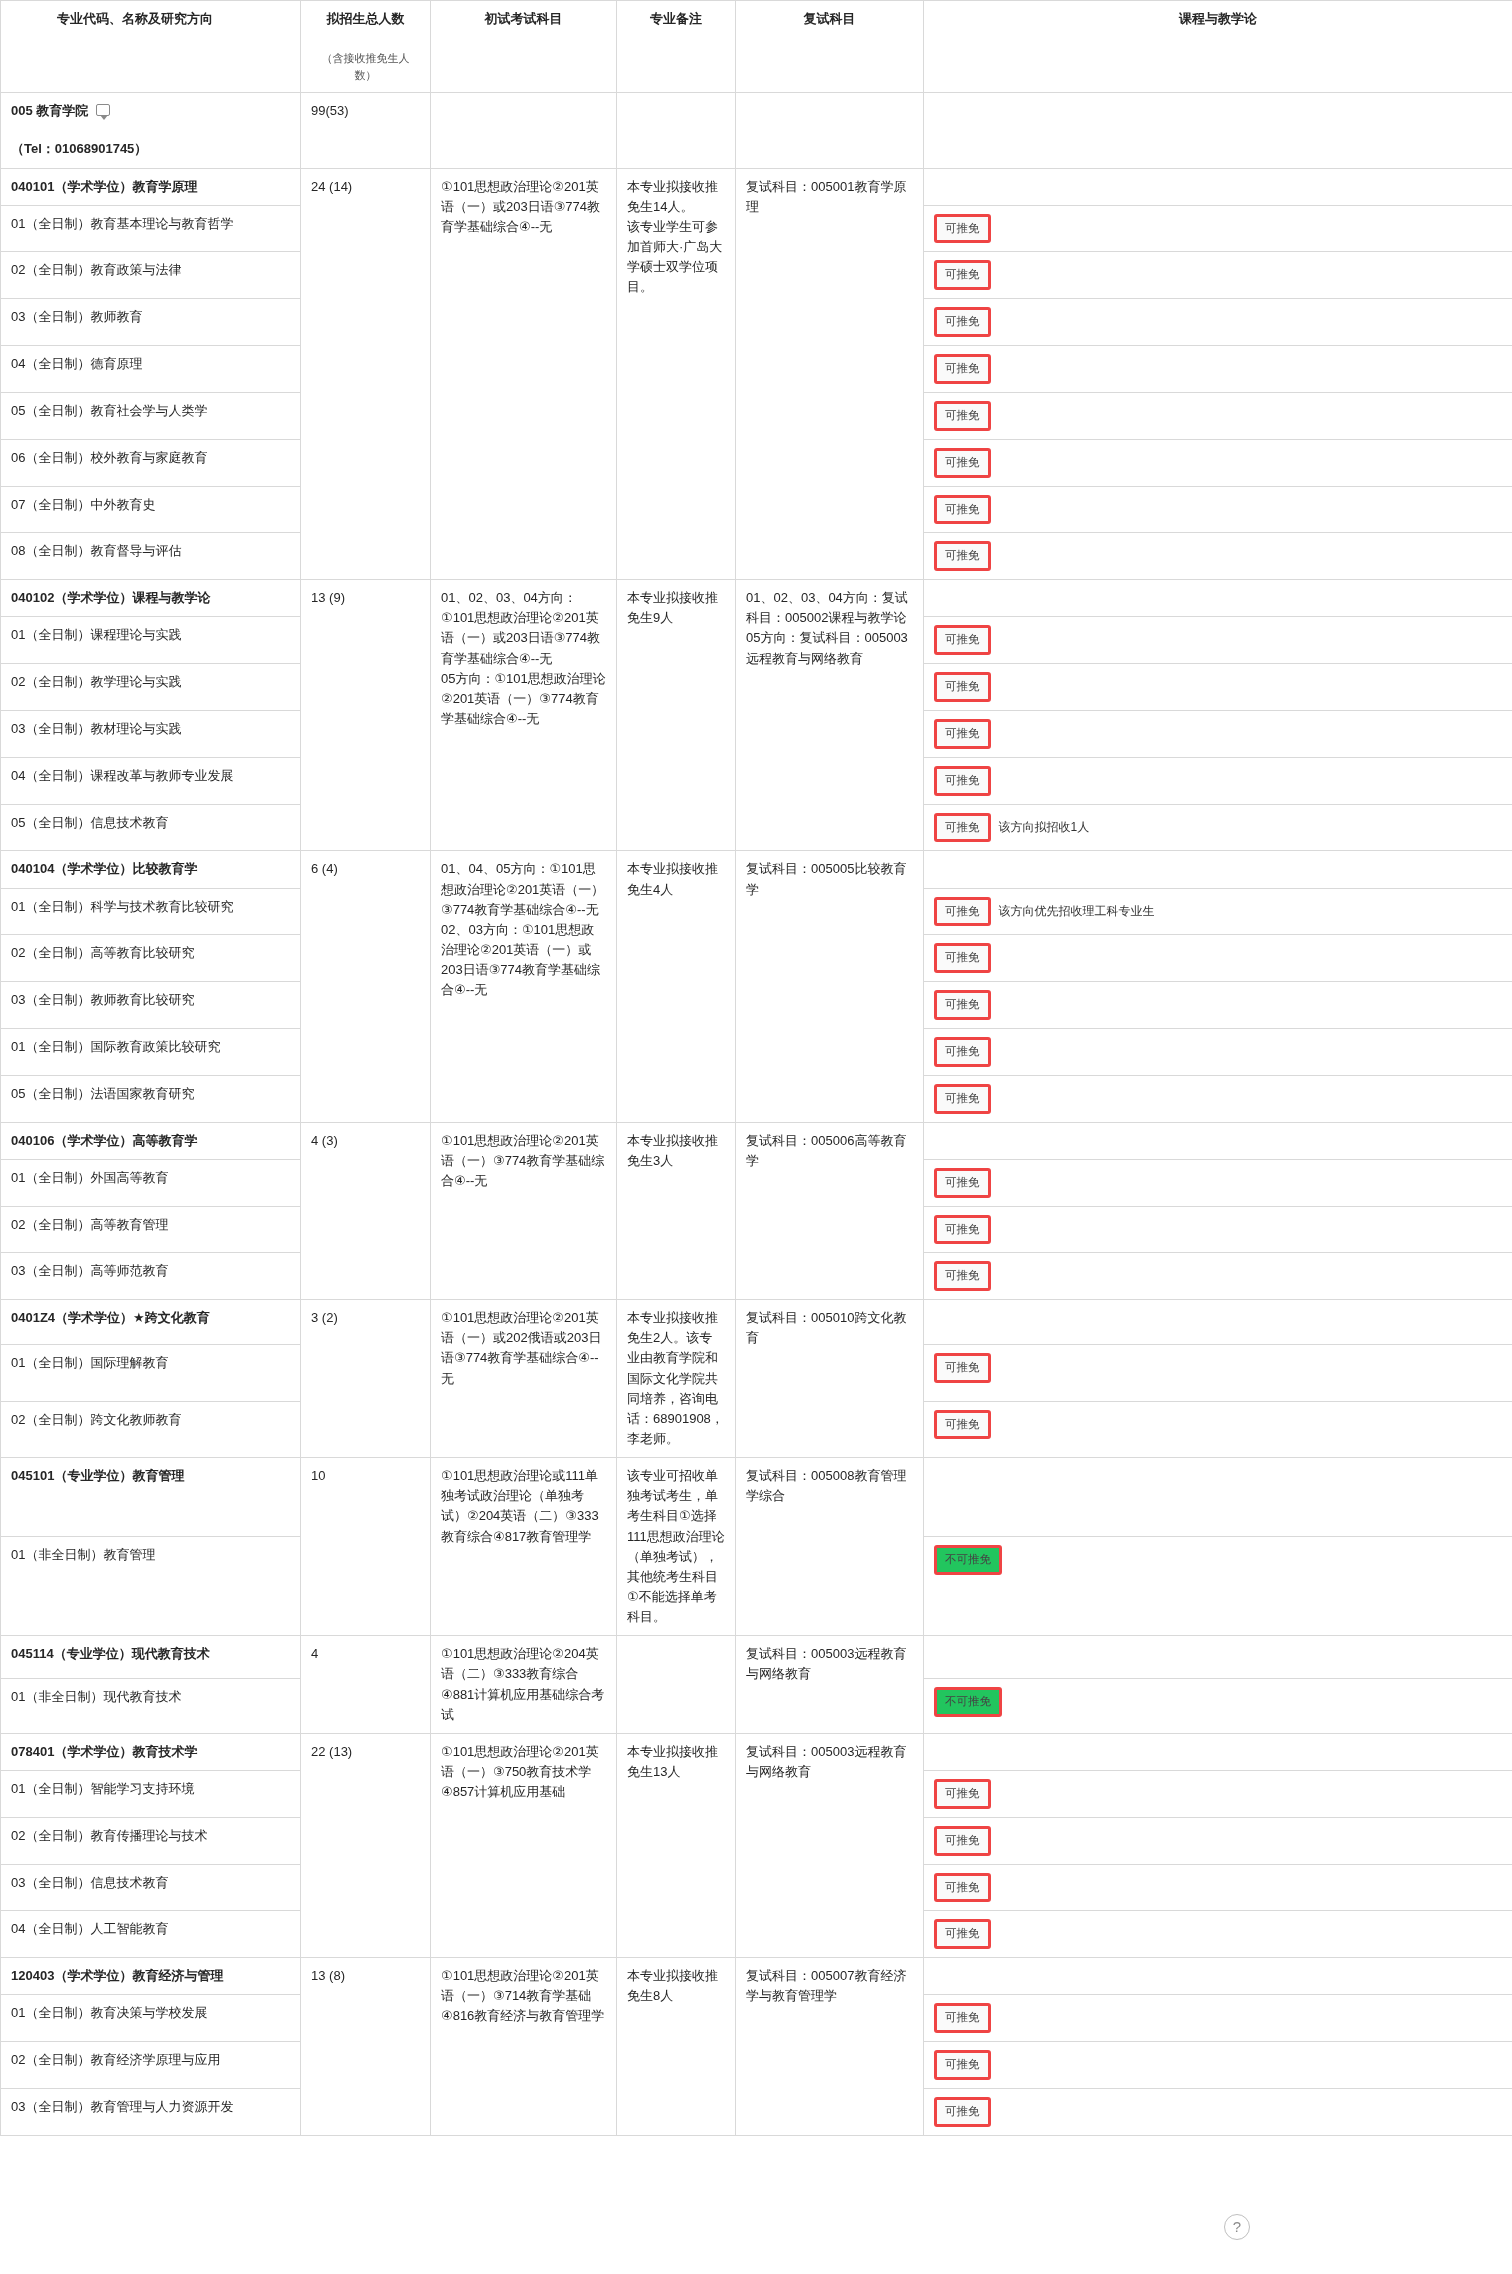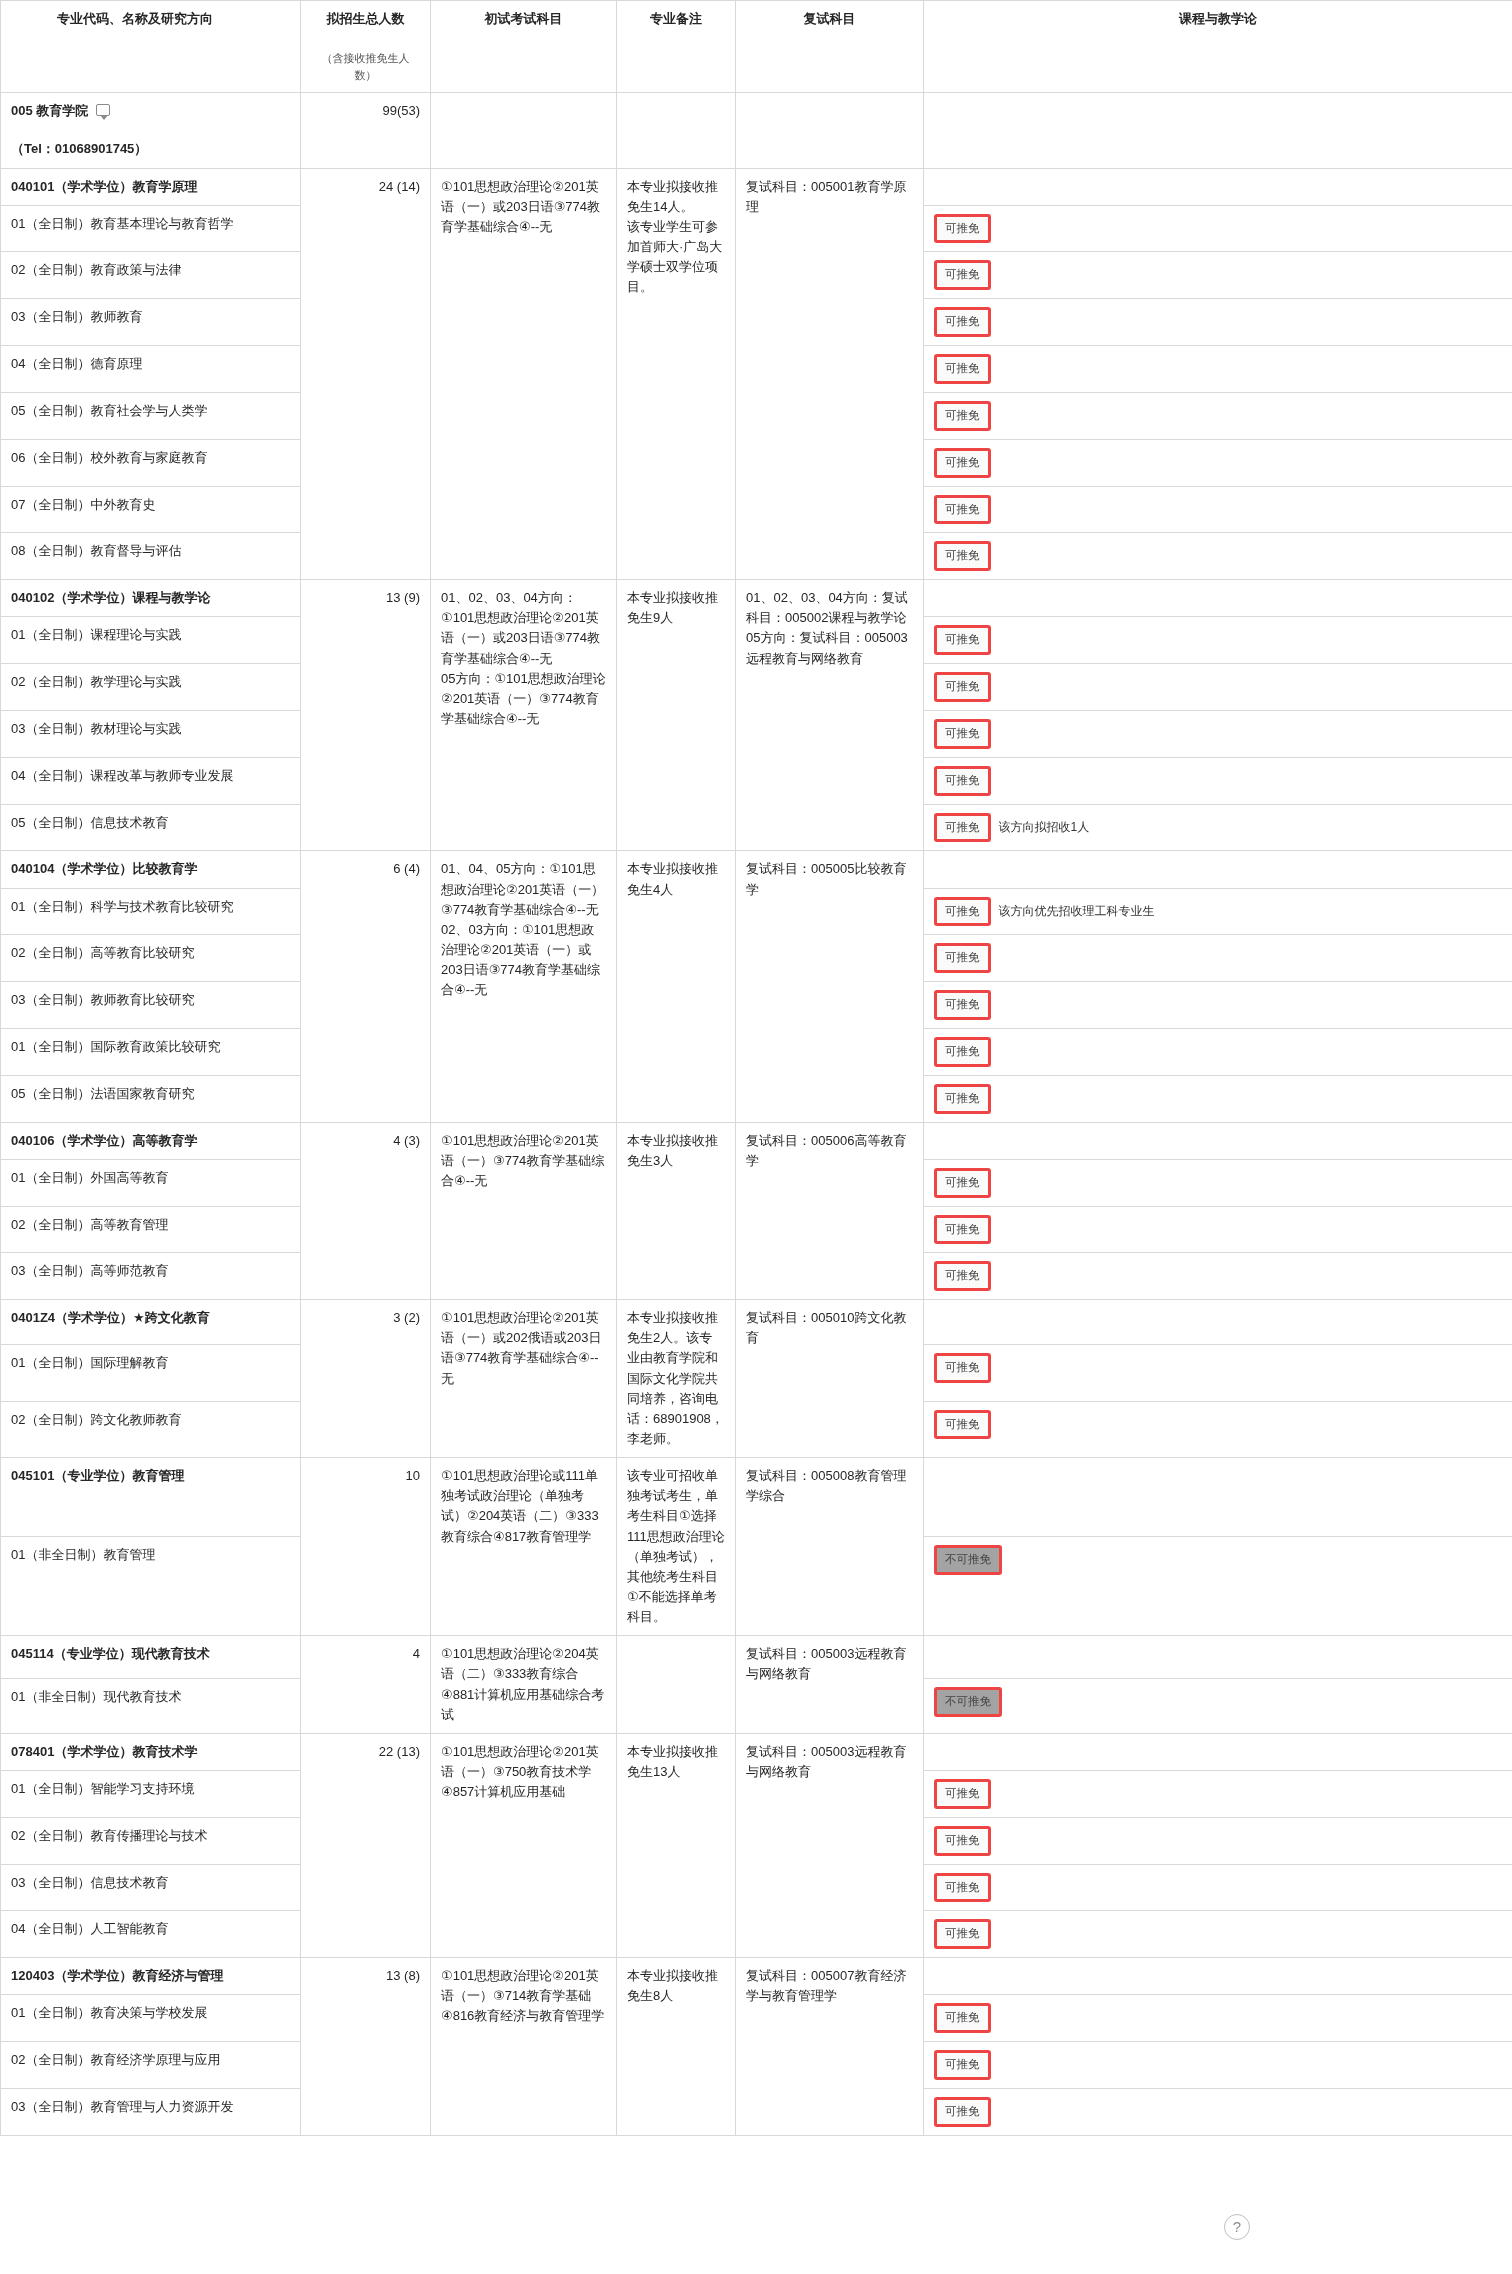--- a/index.html
+++ b/index.html
@@ -77,21 +77,21 @@
   .flag-icon::after {
     content: "";
     position: absolute;
     left: 3px; bottom: -5px;
     width: 0; height: 0;
     border-left: 4px solid transparent;
     border-right: 4px solid transparent;
     border-top: 5px solid #8a8a8a;
   }
   td.num {
-    text-align: right;
+    text-align: left;
     font-size: 13px;
     padding-top: 12px;
   }
   td.major {
     font-weight: bold;
     font-size: 13.5px;
     padding-left: 14px;
     margin-left: 28px;
   }
   td.dir {
@@ -107,21 +107,21 @@
   .tag {
     display: inline-block;
     border: 3px solid #ef4444;
     background: #fafafa;
     border-radius: 3px;
     font-size: 11.5px;
     color: #444;
     padding: 3px 8px;
     margin-right: 8px;
   }
-  .tag.no { background: #a3a3a3; }
+  .tag.no { background: #22c55e; }
   .info-extra { font-size: 12px; color: #333; }
   .blank { }
 
   
   .fab {
     position: absolute;
     right: 14px;
     bottom: 34px;
     width: 26px; height: 26px;
     border-radius: 50%;

